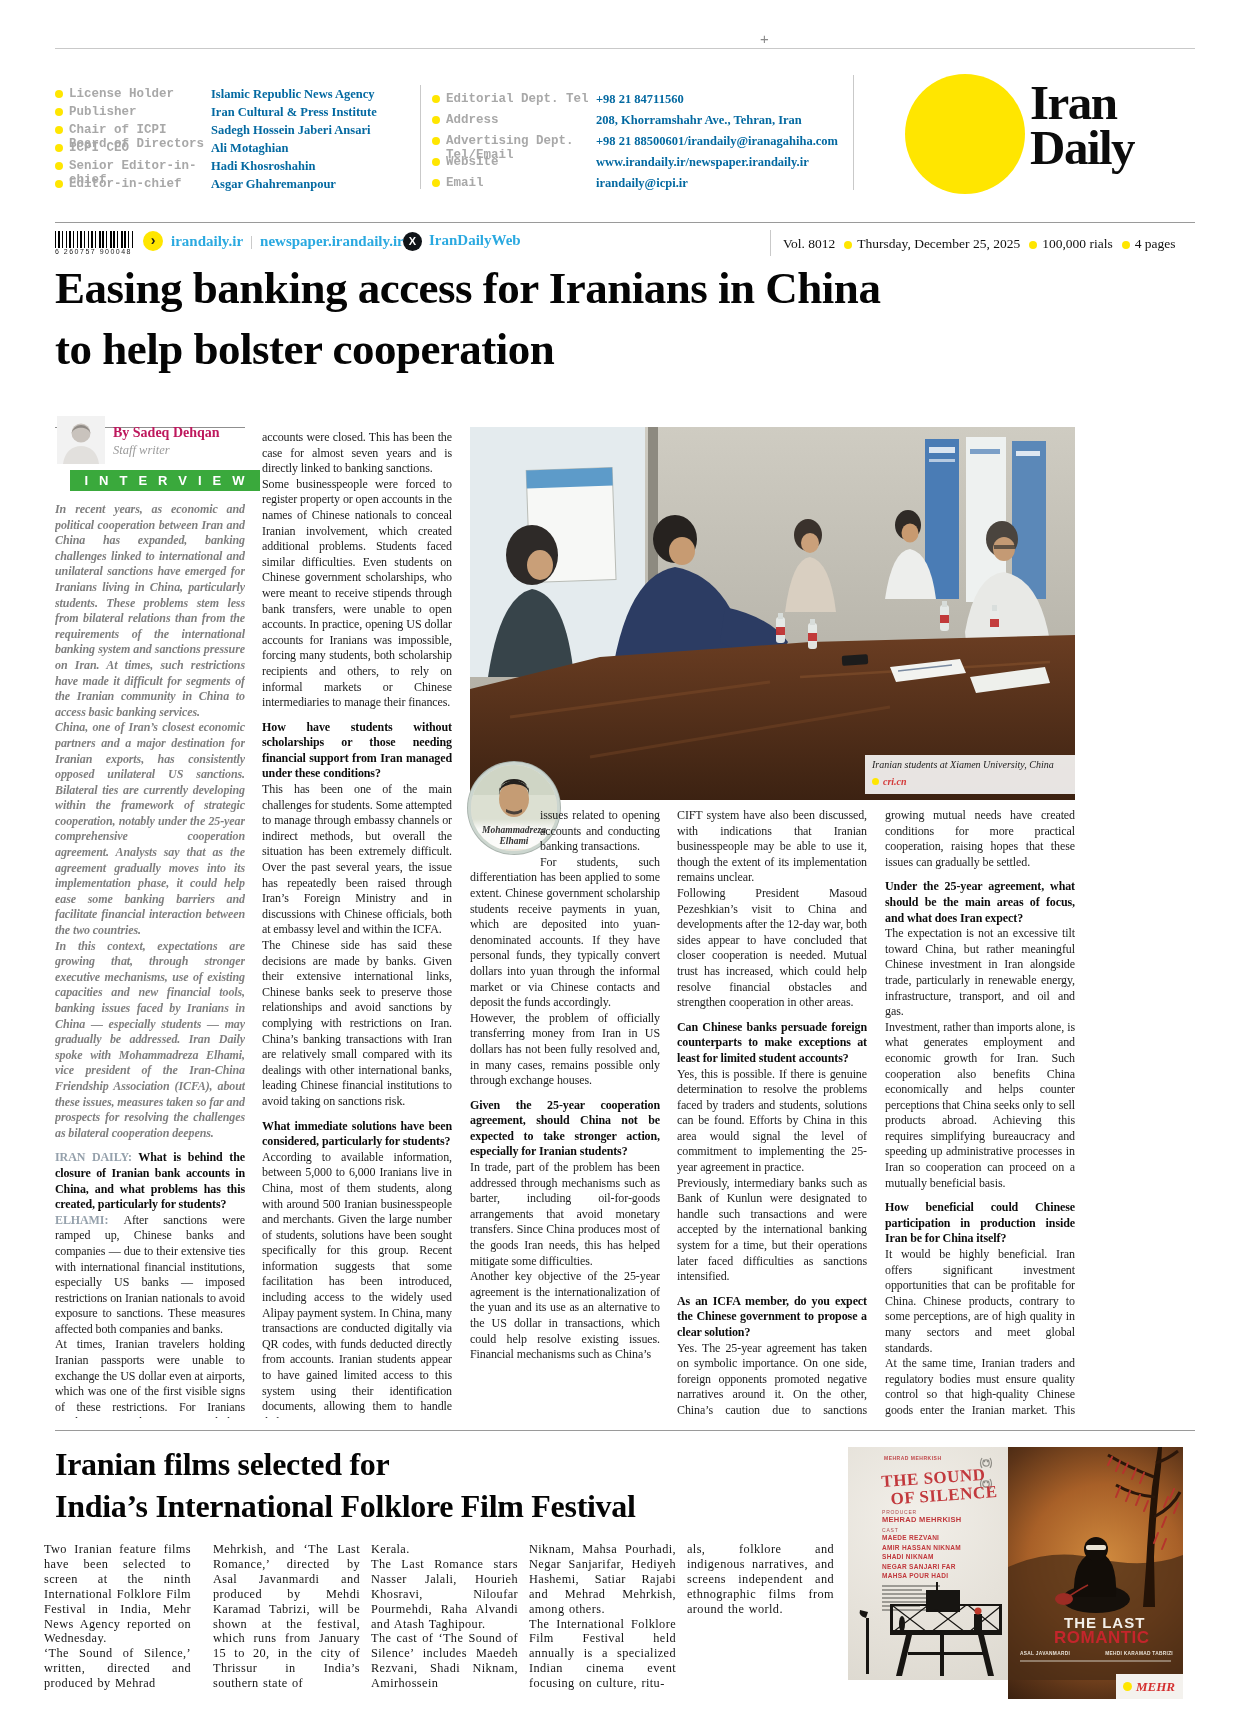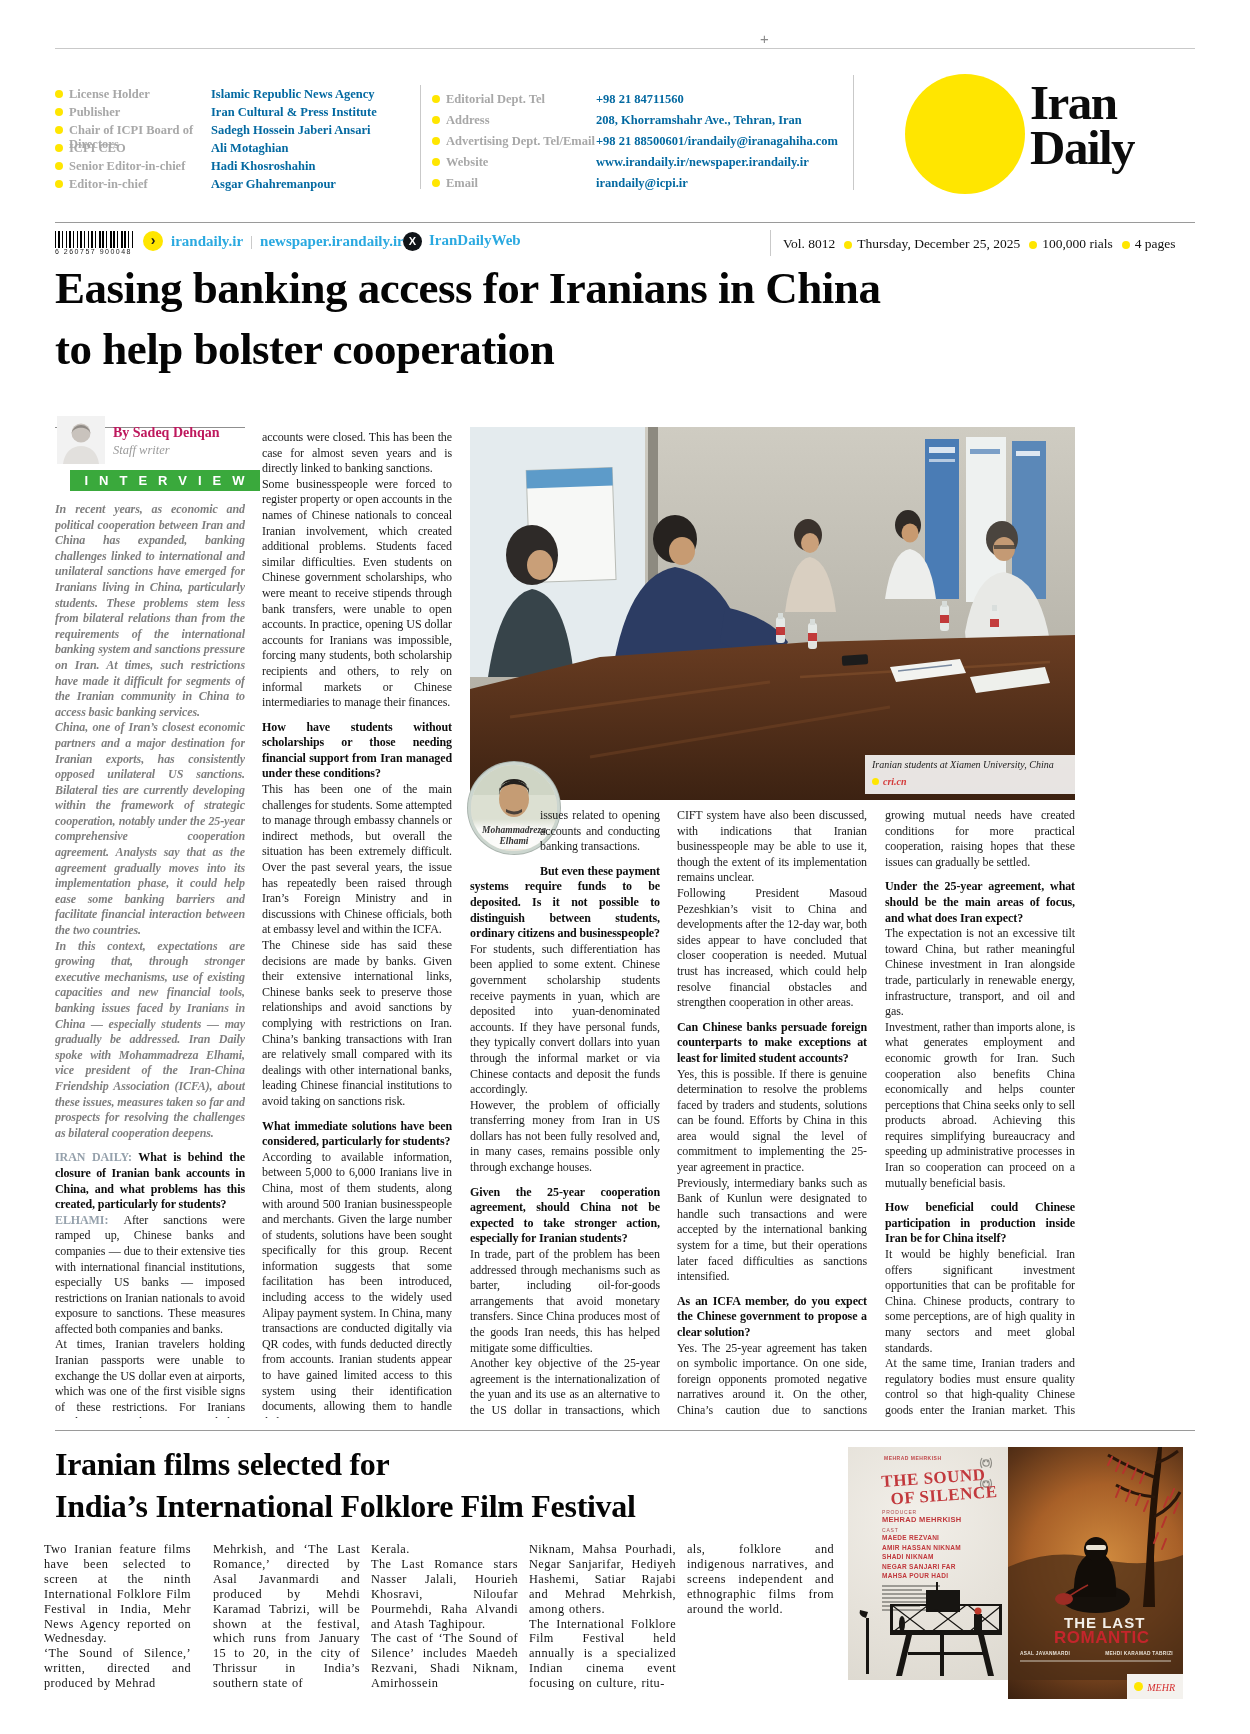--- a/index.html
+++ b/index.html
@@ -9,21 +9,21 @@
 
   
   .plus{color:#8a8a8a;font:15px "Liberation Sans",sans-serif;}
   .hrule{background:#c9c9c9;height:1px;}
   .vrule{background:#c9c9c9;width:1px;}
 
   
   .mh-row{display:flex;align-items:flex-start;height:18px;}
   .mh-row-r{display:flex;align-items:flex-start;height:21px;}
   .dot{width:8px;height:8px;border-radius:50%;background:#ffe600;display:inline-block;margin:3px 6px 0 0;flex:none;}
-  .mh-label{font-weight:700;color:#a8a8a8;font-size:12.5px;line-height:14px;}
+  .mh-label{font-weight:700;color:#a8a8a8;font-size:12.5px;line-height:14px;font-family:Liberation Mono, monospace;}
   .mh-value{font-weight:700;color:#0369a1;font-size:12.5px;line-height:14px;}
   .mh-left .mh-label{width:142px;}
   .mh-right .mh-label{width:150px;}
   .logo-circle{width:120px;height:120px;border-radius:50%;background:#ffe600;}
   .logo-text{font-weight:700;font-size:49px;line-height:45px;letter-spacing:-1.5px;color:#0c0c0c;}
 
   
   .barcode{width:78px;height:17px;background:repeating-linear-gradient(90deg,#000 0 1.5px,#fff 1.5px 3px,#000 3px 5.5px,#fff 5.5px 7px,#000 7px 8px,#fff 8px 11px);}
   .barcode-num{font:7px "Liberation Sans",sans-serif;letter-spacing:1.5px;color:#222;}
   .gobtn{width:20px;height:20px;border-radius:50%;background:#ffe600;color:#1b1b1b;
@@ -80,21 +80,21 @@
   .p1-small-label{font:5px "Liberation Sans",sans-serif;color:#b04a4c;letter-spacing:.8px;}
   .p1-producer{font:700 7.5px "Liberation Sans",sans-serif;color:#c0383c;letter-spacing:.3px;}
   .cast{color:#c0383c;font:700 6.5px/9.5px "Liberation Sans",sans-serif !important;
         letter-spacing:.3px;text-align:left;}
   .microbar{height:2px;background:#9c9a94;margin:2px 0;}
   .p2{background:radial-gradient(circle at 55% 45%, #d08a3e 0%, #a86028 45%, #5c3418 80%, #3a2110 100%);}
   .p2-title1{font:700 15px/15px "Liberation Sans",sans-serif;color:#f3efe9;letter-spacing:1px;}
   .p2-title2{font:700 17px/16px "Liberation Sans",sans-serif;color:#c4252b;letter-spacing:.5px;}
   .p2-credit{font:700 4.8px "Liberation Sans",sans-serif;color:#e8e2d8;letter-spacing:.3px;}
   .mehr-badge{position:absolute;right:0;bottom:0;background:#f4f2ee;padding:3px 8px 4px 7px;}
-  .mehr-text{color:#d42f2f;font-weight:400;font-style:italic;font-size:10px;}
+  .mehr-text{color:#d42f2f;font-weight:700;font-style:italic;font-size:13px;}
   .mehr-dot{width:9px;height:9px;border-radius:50%;background:#ffe600;display:inline-block;margin-right:4px;}
 </style>
 </head>
 <body>
 
 <div id="page">
 
   <div class="abs plus" style="left:760px;top:30px;">+</div>
   <div class="abs hrule" style="left:55px;top:48px;width:1140px;"></div>
 
@@ -311,21 +311,20 @@
     </svg>
     <div class="portrait-name">
       <div>Mohammadreza</div>
       <div>Elhami</div>
     </div>
   </div>
 
   <div class="abs col" style="left:470px;top:808px;height:610px;">
     <div class="spacer-portrait"></div>
   <p class="para a">issues related to opening accounts and conducting banking transactions.</p>
-      <p class="para q">But even these payment systems require funds to be deposited. Is it not possible to distinguish between students, ordinary citizens and businesspeople?</p>
       <p class="para a">For students, such differentiation has been applied to some extent. Chinese government scholarship students receive payments in yuan, which are deposited into yuan-denominated accounts. If they have personal funds, they typically convert dollars into yuan through the informal market or via Chinese contacts and deposit the funds accordingly.</p>
       <p class="para a">However, the problem of officially transferring money from Iran in US dollars has not been fully resolved and, in many cases, remains possible only through exchange houses.</p>
       <p class="para q">Given the 25-year cooperation agreement, should China not be expected to take stronger action, especially for Iranian students?</p>
       <p class="para a">In trade, part of the problem has been addressed through mechanisms such as barter, including oil-for-goods arrangements that avoid monetary transfers. Since China produces most of the goods Iran needs, this has helped mitigate some difficulties.</p>
       <p class="para a">Another key objective of the 25-year agreement is the internationalization of the yuan and its use as an alternative to the US dollar in transactions, which could help resolve existing issues. Financial mechanisms such as China’s</p>
     </div>
   <div class="abs col" style="left:677px;top:808px;height:610px;">
       <p class="para a">CIFT system have also been discussed, with indications that Iranian businesspeople may be able to use it, though the extent of its implementation remains unclear.</p>
       <p class="para a">Following President Masoud Pezeshkian’s visit to China and developments after the 12-day war, both sides appear to have concluded that closer cooperation is needed. Mutual trust has increased, which could help resolve financial obstacles and strengthen cooperation in other areas.</p>
       <p class="para q">Can Chinese banks persuade foreign counterparts to make exceptions at least for limited student accounts?</p>

